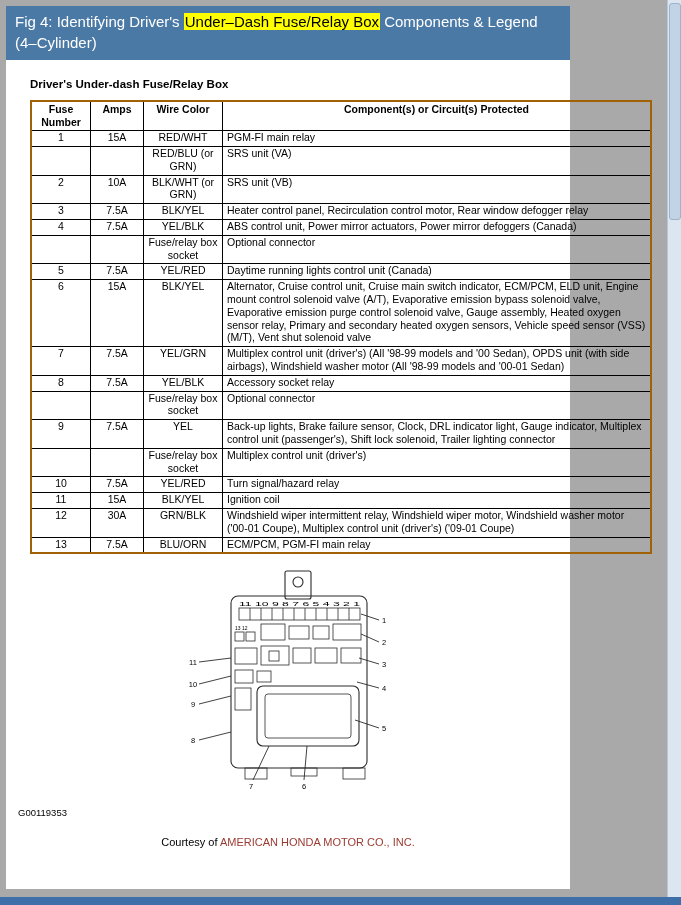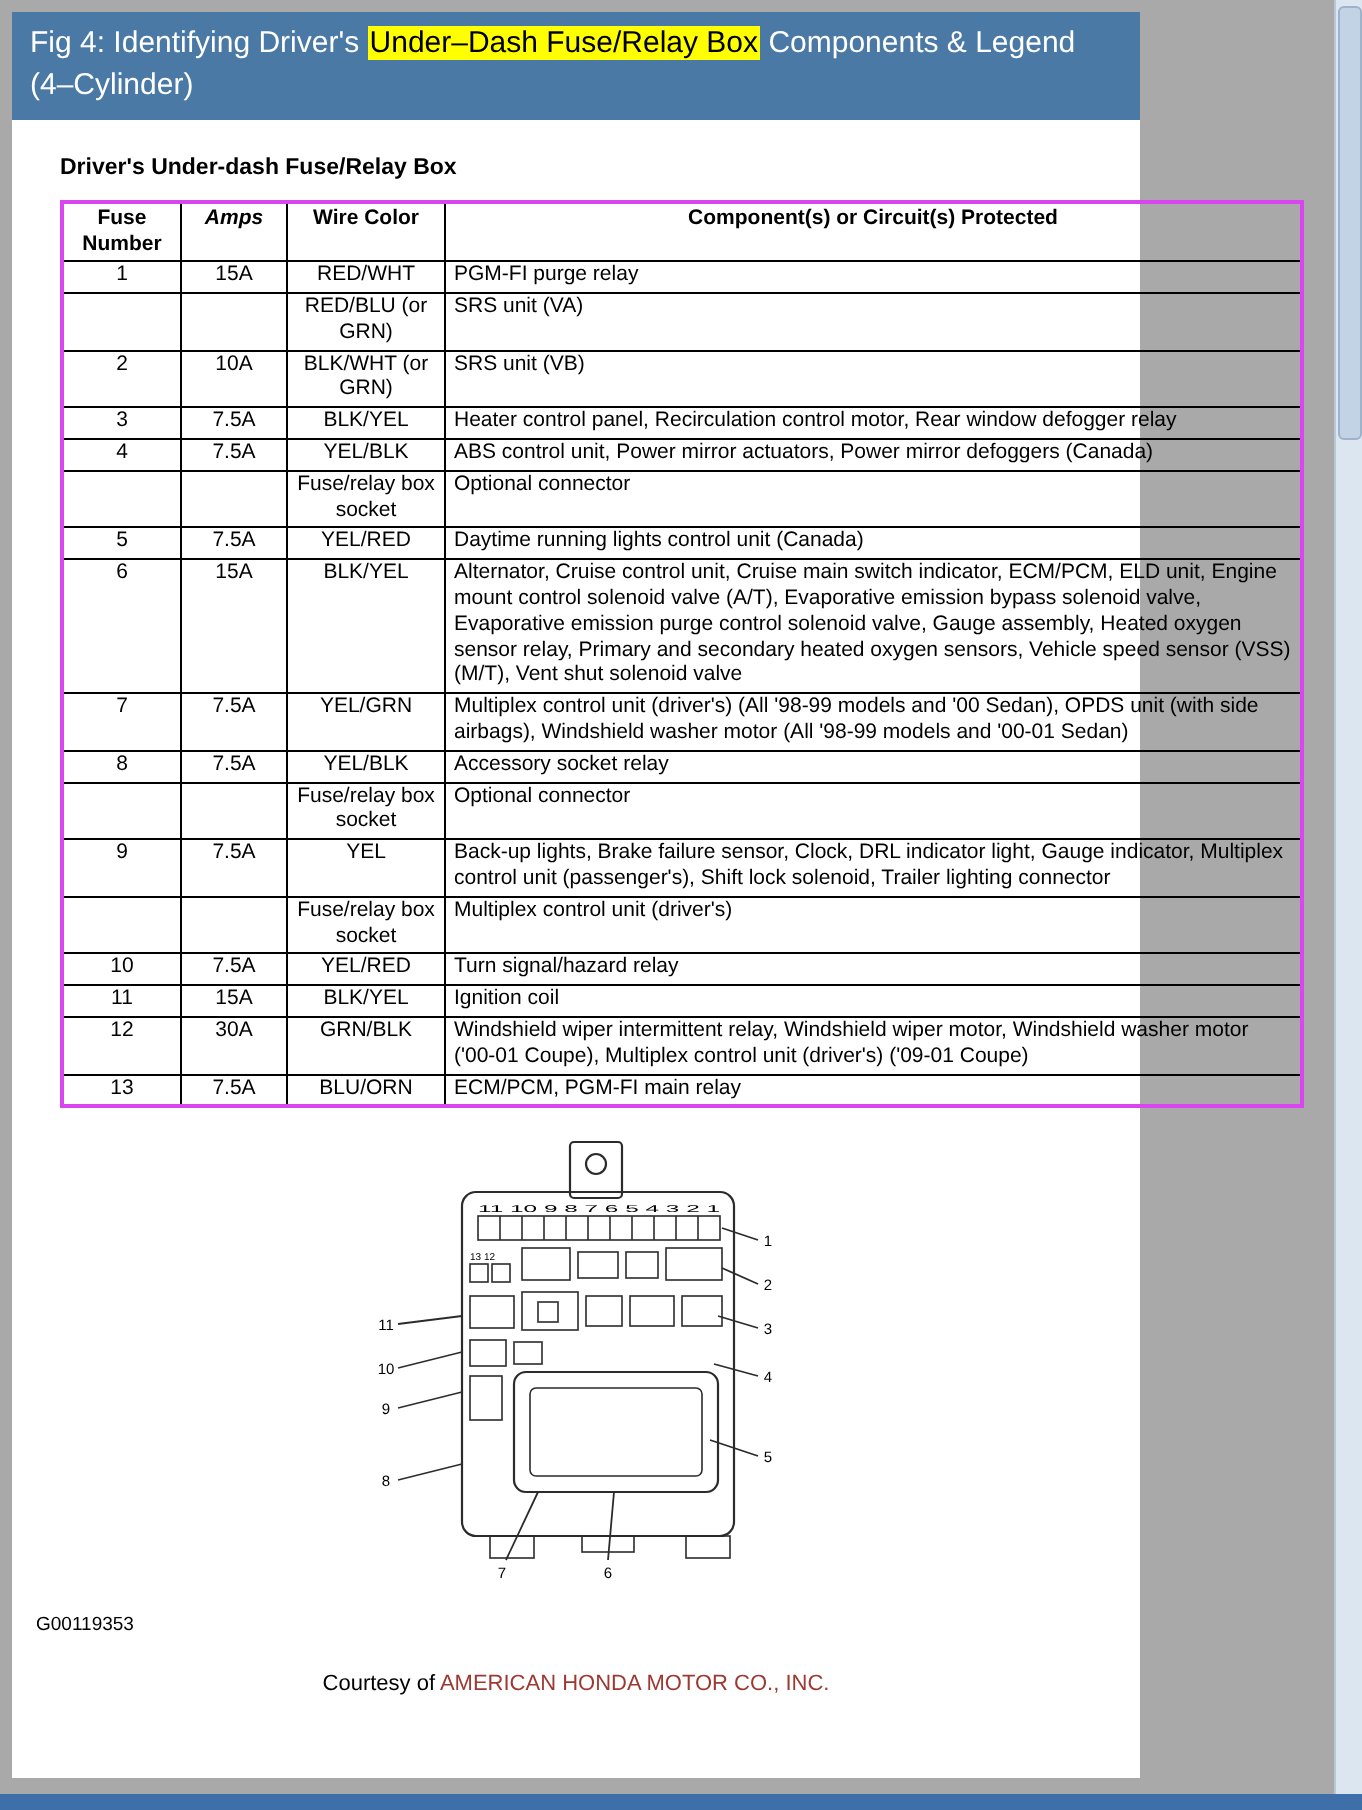--- a/index.html
+++ b/index.html
@@ -10,25 +10,25 @@
     color:#000;
   }
   .page{position:absolute;left:6px;top:6px;width:564px;height:883px;background:#ffffff;}
   .caption-bar{
     background:var(--caption-bg,#4a79a5);color:#fff;
     font-size:15px;line-height:1.4;padding:5px 9px 7px 9px;
   }
   .caption-bar .hl{background:var(--highlight-bg,#ffff00);color:#000;padding:0 1px;}
   .content{padding-top:12px;}
   .doc-title{font-size:11.5px;font-weight:bold;margin:6px 0 10px 24px;}
-  table.fuse-table{border-collapse:collapse;margin-left:24px;width:622px;border:2px solid #d946ef;table-layout:fixed;}
+  table.fuse-table{border-collapse:collapse;margin-left:24px;width:622px;border:2px solid #a16207;table-layout:fixed;}
   .fuse-table th,.fuse-table td{border:1px solid #000;vertical-align:top;}
   .fuse-table th{font-size:10.5px;font-weight:bold;text-align:center;padding:1px 2px 2px;line-height:1.2;}
   .fuse-table td{font-size:10.5px;line-height:1.22;padding:0 4px 2px;}
-  th.c0{width:54px;} th.c1{width:48px;font-style:italic;} th.c2{width:74px;}
+  th.c0{width:54px;} th.c1{width:48px;} th.c2{width:74px;}
   td.c0,td.c1,td.c2{text-align:center;}
   td.c3{text-align:left;}
   .diagram-wrap{position:relative;height:252px;margin-top:14px;}
   .diagram-svg{display:block;margin:0 auto;}
   .outline{fill:none;stroke:#2b2b2b;stroke-width:1.1;}
   .thin{fill:none;stroke:#2b2b2b;stroke-width:0.8;}
   .callout-line{stroke:#2b2b2b;stroke-width:0.9;}
   .callout-label{font-size:7.5px;fill:#000;text-anchor:middle;font-family:"Liberation Sans",sans-serif;}
   .tiny{font-size:5px;fill:#000;font-family:"Liberation Sans",sans-serif;}
   .part-number{position:absolute;left:12px;bottom:2px;font-size:9.5px;}
@@ -56,21 +56,21 @@
           <th class="c1">Amps</th>
           <th class="c2">Wire Color</th>
           <th class="c3">Component(s) or Circuit(s) Protected</th>
         </tr>
       </thead>
       <tbody>
           <tr>
             <td class="c0">1</td>
             <td class="c1">15A</td>
             <td class="c2">RED/WHT</td>
-            <td class="c3">PGM-FI purge relay</td>
+            <td class="c3">PGM-FI main relay</td>
           </tr>
           <tr>
             <td class="c0"></td>
             <td class="c1"></td>
             <td class="c2">RED/BLU (or GRN)</td>
             <td class="c3">SRS unit (VA)</td>
           </tr>
           <tr>
             <td class="c0">2</td>
             <td class="c1">10A</td>

